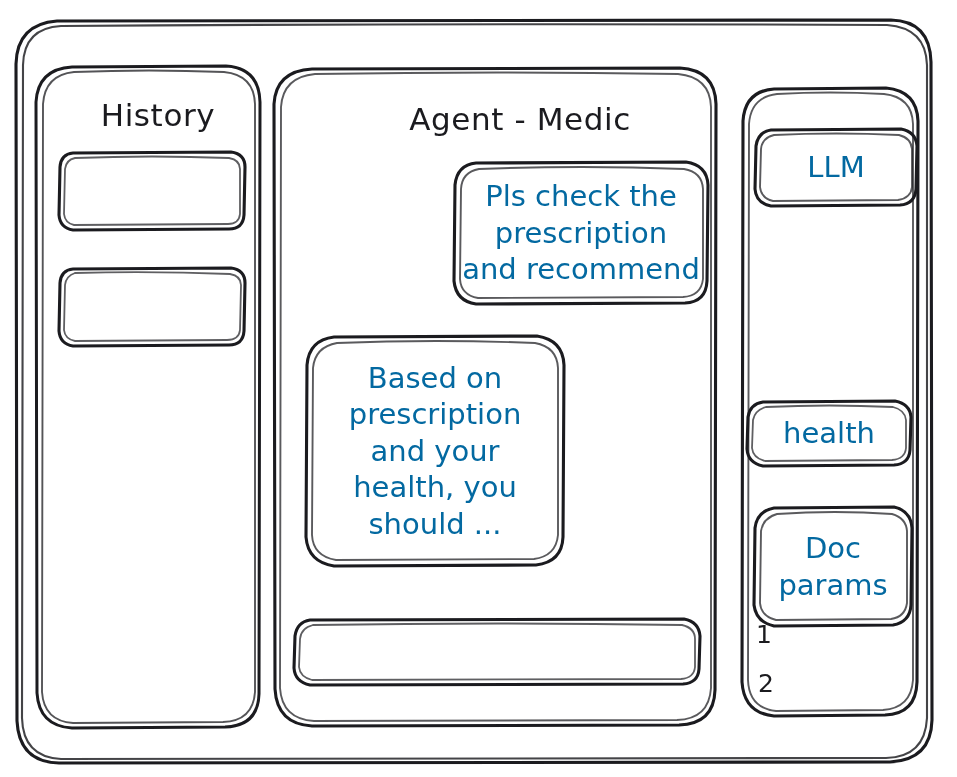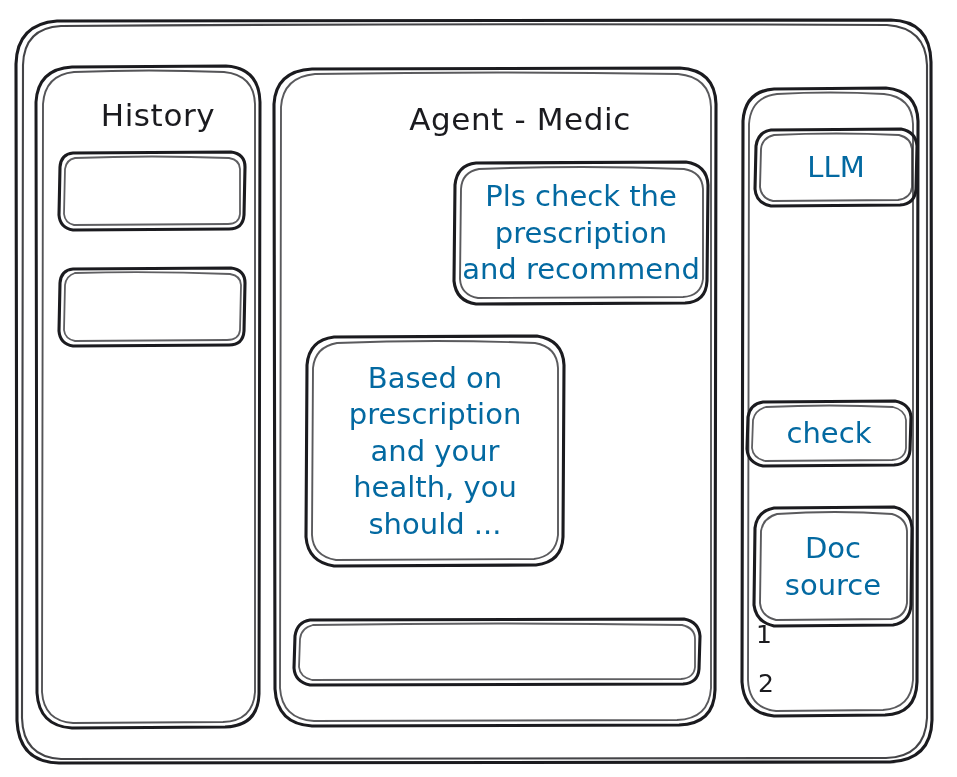--- a/index.html
+++ b/index.html
@@ -122,29 +122,29 @@
     </svg>
     <div class="lbl t-btn">LLM</div>
   </div>
 
 
   <div class="sketch" style="left:745px; top:399px; width:168px; height:68px;">
     <svg viewBox="0 0 168 68" preserveAspectRatio="none">
       <path class="ink" stroke-width="3.1" d="M18 3 L150 2 Q165 5 166 18 L165 51 Q164 65 149 66 L18 67 Q3 64 2 50 L3 18 Q5 5 18 3 Z"></path>
       <path class="ink" stroke-width="1.8" opacity=".7" d="M21 8 Q84 5 148 8 Q160 11 161 21 L161 49 Q160 60 147 61 L20 62 Q8 59 7 49 L8 21 Q10 11 21 8"></path>
     </svg>
-    <div class="lbl t-btn">check</div>
+    <div class="lbl t-btn">health</div>
   </div>
 
   <div class="sketch" style="left:752px; top:505px; width:162px; height:123px;">
     <svg viewBox="0 0 162 123" preserveAspectRatio="none">
       <path class="ink" stroke-width="3.1" d="M22 3 L142 2 Q159 6 160 23 L159 100 Q158 117 141 120 L22 121 Q4 117 2 100 L3 23 Q5 6 22 3 Z"></path>
       <path class="ink" stroke-width="1.9" opacity=".72" d="M25 9 Q83 5 140 9 Q154 13 155 26 L155 98 Q153 112 139 114 L24 115 Q9 111 8 98 L9 26 Q11 13 25 9"></path>
     </svg>
     <div class="lbl t-btn">Doc
-source</div>
+params</div>
   </div>
 
   <div class="hand t-num" style="left:756px; top:619px;">1</div>
 
   <div class="hand t-num" style="left:758px; top:668px;">2</div>
 
 </div>
 
 </body></html>

